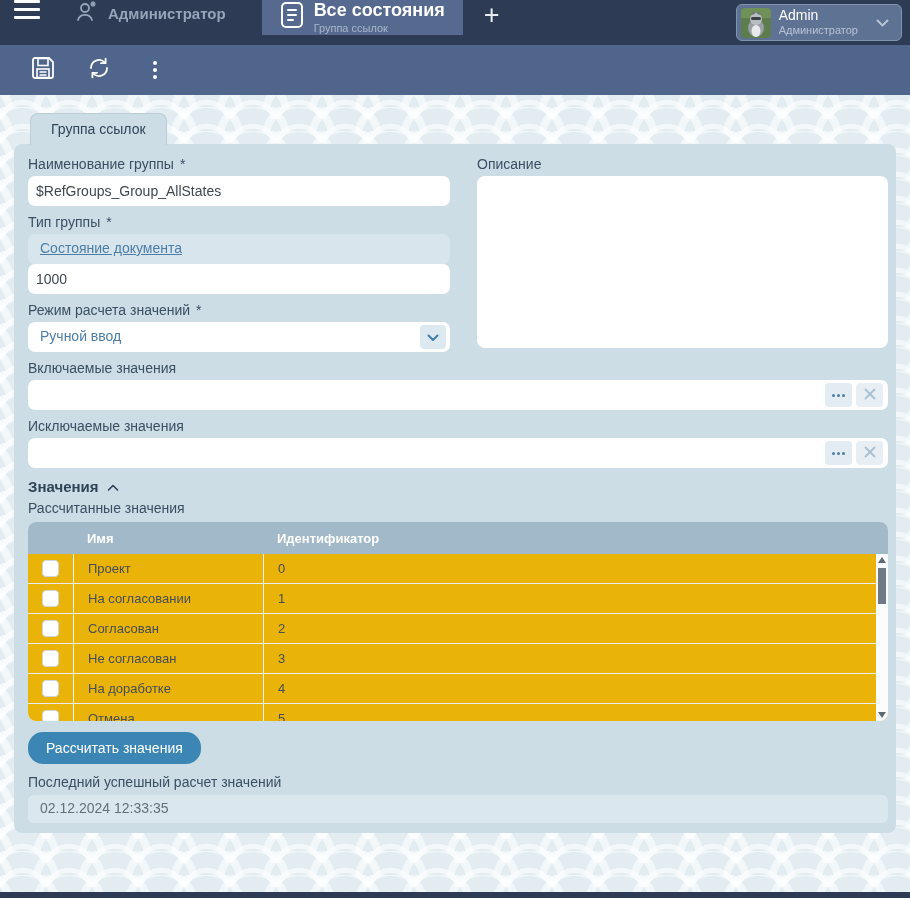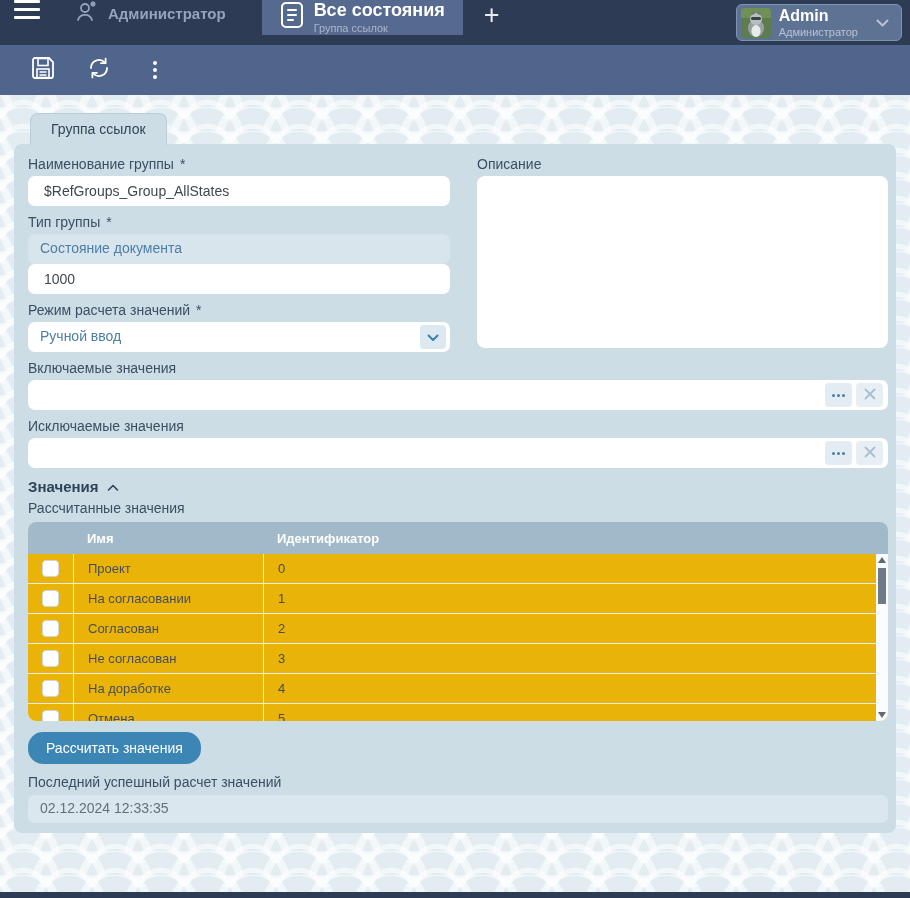--- a/index.html
+++ b/index.html
@@ -13,21 +13,21 @@
   .tb-user { display:flex; align-items:center; gap:10px; margin-left:22px; color:#97a4ba; font-size:15px; font-weight:bold; }
   .tab-active { margin-left:36px; background:#56698e; display:flex; align-items:center; gap:10px; padding:0 18px; min-width:160px; }
   .tab-titles { display:flex; flex-direction:column; line-height:1.2; }
   .tab-title { color:#fff; font-size:18px; font-weight:bold; }
   .tab-sub { color:#a9b6cd; font-size:11px; }
   .plus-btn { width:58px; display:flex; align-items:center; justify-content:center; color:#e8ecf3; font-size:27px; font-weight:300; cursor:pointer; }
   .tb-spacer { flex:1; }
   .admin-btn { align-self:center; margin-right:8px; height:37px; background:#5e7294; border:1px solid #8093af; border-radius:6px; display:flex; align-items:center; gap:8px; padding:3px 12px 3px 4px; cursor:pointer; }
   .avatar { width:30px; height:30px; border-radius:4px; overflow:hidden; flex:0 0 auto; }
   .admin-names { display:flex; flex-direction:column; line-height:1.25; }
-  .admin-name { color:#fff; font-size:16px; font-weight:bold; }
+  .admin-name { color:#fff; font-size:14px; font-weight:normal; }
   .admin-role { color:#b9c2d3; font-size:11px; }
   .admin-chevron { margin-left:10px; display:flex; }
 
   
   .toolbar { height:50px; background:#50658b; display:flex; align-items:center; gap:30px; padding-left:30px; }
   .tool-icon { width:26px; height:26px; display:flex; align-items:center; justify-content:center; cursor:pointer; }
   .kebab { display:flex; flex-direction:column; gap:3px; }
   .kebab i { width:4px; height:4px; background:#fff; border-radius:50%; }
 
   
@@ -44,22 +44,22 @@
   .page-tab { display:inline-block; margin-left:30px; background:#cddde6; border:1px solid #b9cdd8; border-bottom:none; border-radius:8px 8px 0 0; padding:7px 20px 8px; font-size:14px; color:#2f4558; position:relative; z-index:2; cursor:pointer; }
   .panel { margin:-1px 14px 0; background:#cddde6; border-radius:8px; padding:10px 8px 10px 14px; position:relative; }
 
   .form-grid { display:flex; gap:27px; }
   .col-left { width:422px; flex:0 0 auto; }
   .col-right { flex:1; }
 
   .f-label { margin:8px 0 4px; font-size:14px; color:#3a4f63; }
   .f-label.first { margin-top:2px; }
   .req { margin-left:6px; }
-  .t-input { width:100%; height:30px; border:none; border-radius:7px; background:#fff; padding:0 16px; font-size:14px; color:#3f474f; font-family:"Liberation Sans", sans-serif; outline:none; }
-  .t-disabled { width:100%; height:30px; border-radius:7px; background:#d8e5ec; padding:6px 12px; font-size:14px; color:#4c7ea7; }
+  .t-input { width:100%; height:30px; border:none; border-radius:7px; background:#fff; padding:0 8px; font-size:14px; color:#3f474f; font-family:"Liberation Sans", sans-serif; outline:none; }
+  .t-disabled { width:100%; height:30px; border-radius:7px; background:#d8e5ec; padding:6px 12px; font-size:14px; color:#4c7ea7;text-decoration:underline; }
   .t-select { position:relative; width:100%; height:30px; border-radius:7px; background:#fff; padding:6px 12px; font-size:14px; color:#4c7ea7; cursor:pointer; }
   .sel-btn { position:absolute; right:4px; top:3px; width:26px; height:24px; background:#dde9f0; border-radius:4px; display:flex; align-items:center; justify-content:center; cursor:pointer; }
   .t-area { width:100%; height:172px; border:none; border-radius:8px; background:#fff; resize:none; padding:8px 12px; font-size:14px; color:#3f474f; font-family:"Liberation Sans", sans-serif; outline:none; }
 
   .lookup-wrap { position:relative; }
   .lookup-wrap .t-input { padding-right:66px; }
   .lookup-btns { position:absolute; right:5px; top:3px; display:flex; gap:4px; }
   .dots-btn { width:27px; height:24px; background:#e2ecf2; border-radius:4px; display:flex; align-items:center; justify-content:center; gap:2px; cursor:pointer; }
   .dots-btn i { width:3px; height:3px; background:#4a7ca8; border-radius:50%; }
   .x-btn { width:27px; height:24px; background:#e7eff4; border-radius:4px; display:flex; align-items:center; justify-content:center; cursor:pointer; }

